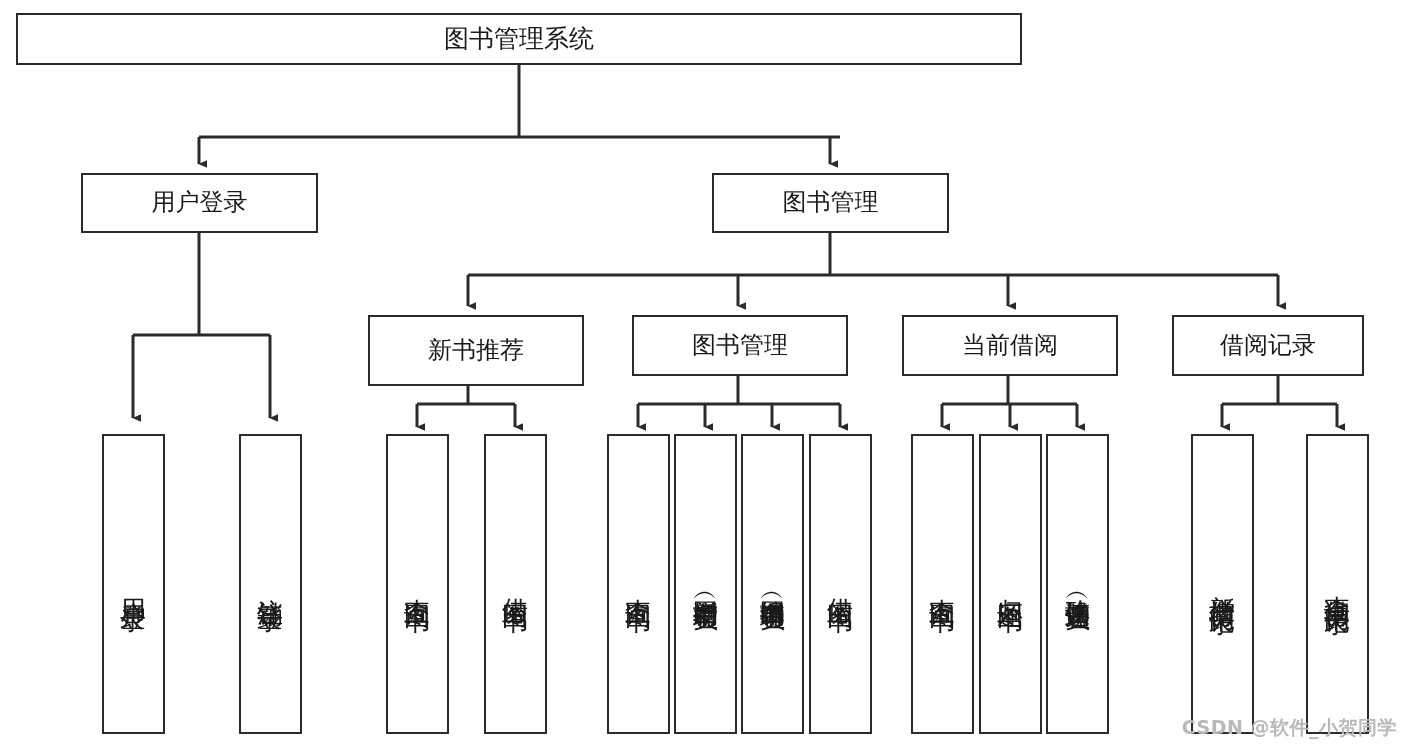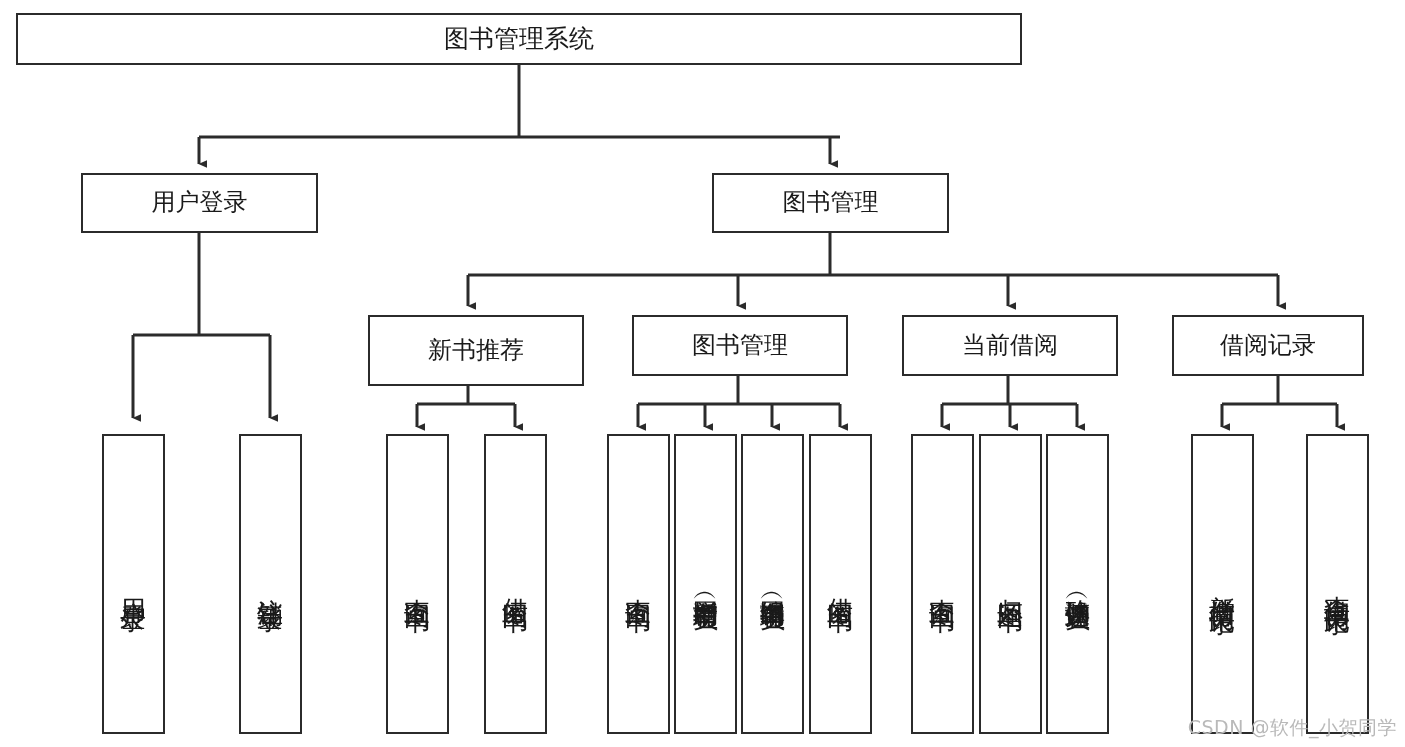--- a/index.html
+++ b/index.html
@@ -65,20 +65,21 @@
   }
   #watermark {
     position: absolute;
     right: 8px;
     bottom: 6px;
     font-size: 19px;
     color: #b9b9b9;
     letter-spacing: 0.5px;
     z-index: 5;
     white-space: nowrap;
+    font-weight: bold;
   }
 </style>
 </head>
 <body>
 
 <div id="diagram-root">
 
   <svg id="diagram-svg" viewBox="0 0 1405 747" xmlns="http://www.w3.org/2000/svg">
     <defs>
       <marker id="arrowhead" markerWidth="9" markerHeight="9" refX="4" refY="8" orient="auto" markerUnits="userSpaceOnUse">

